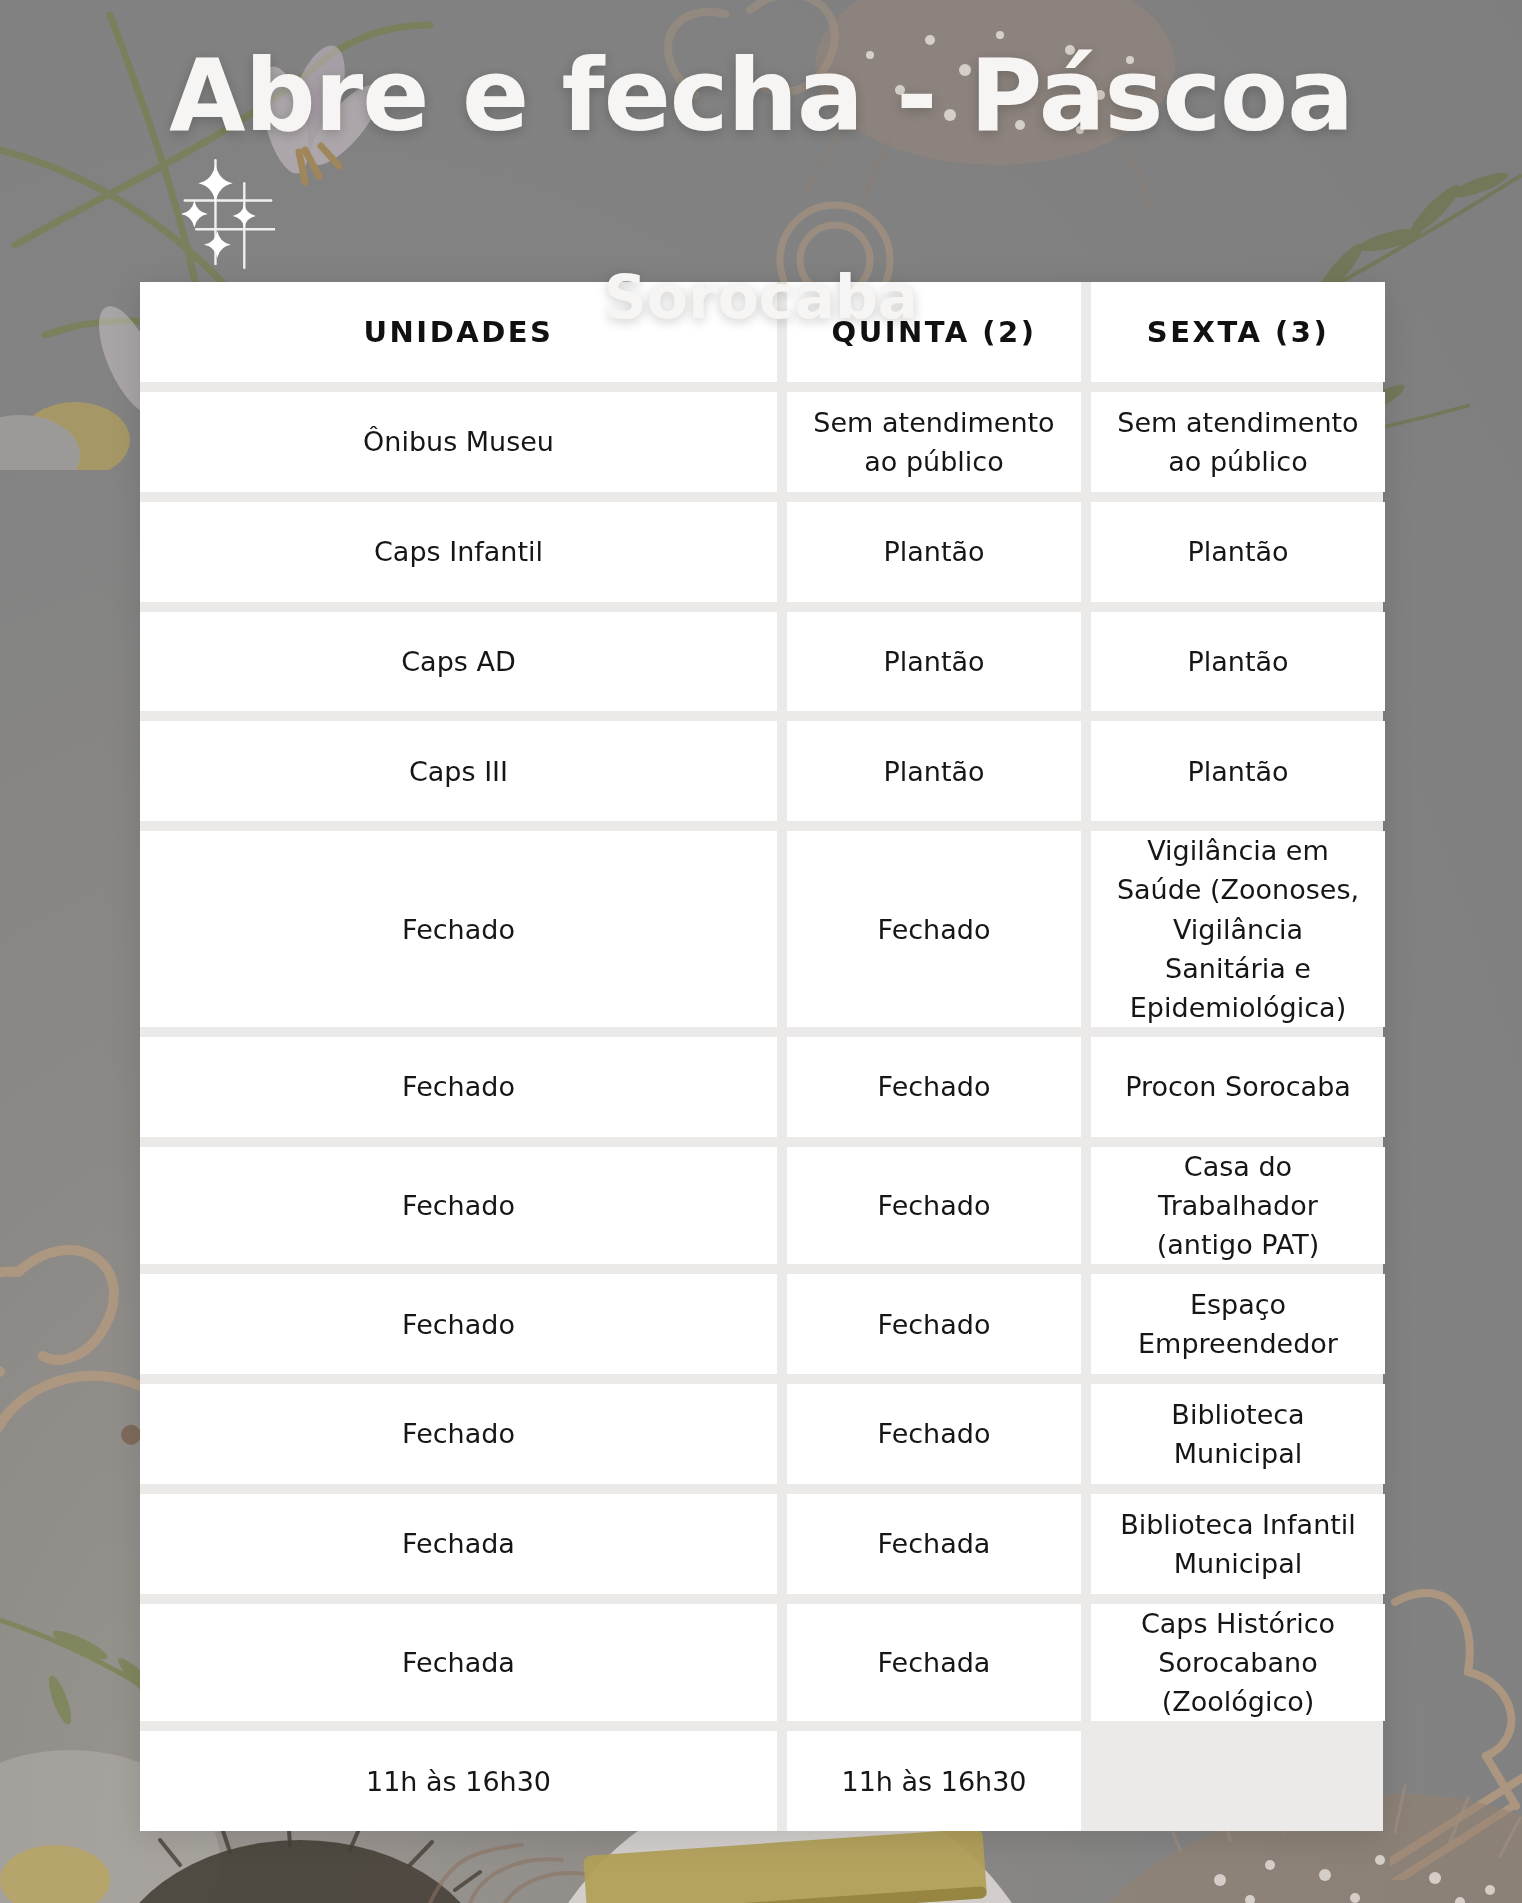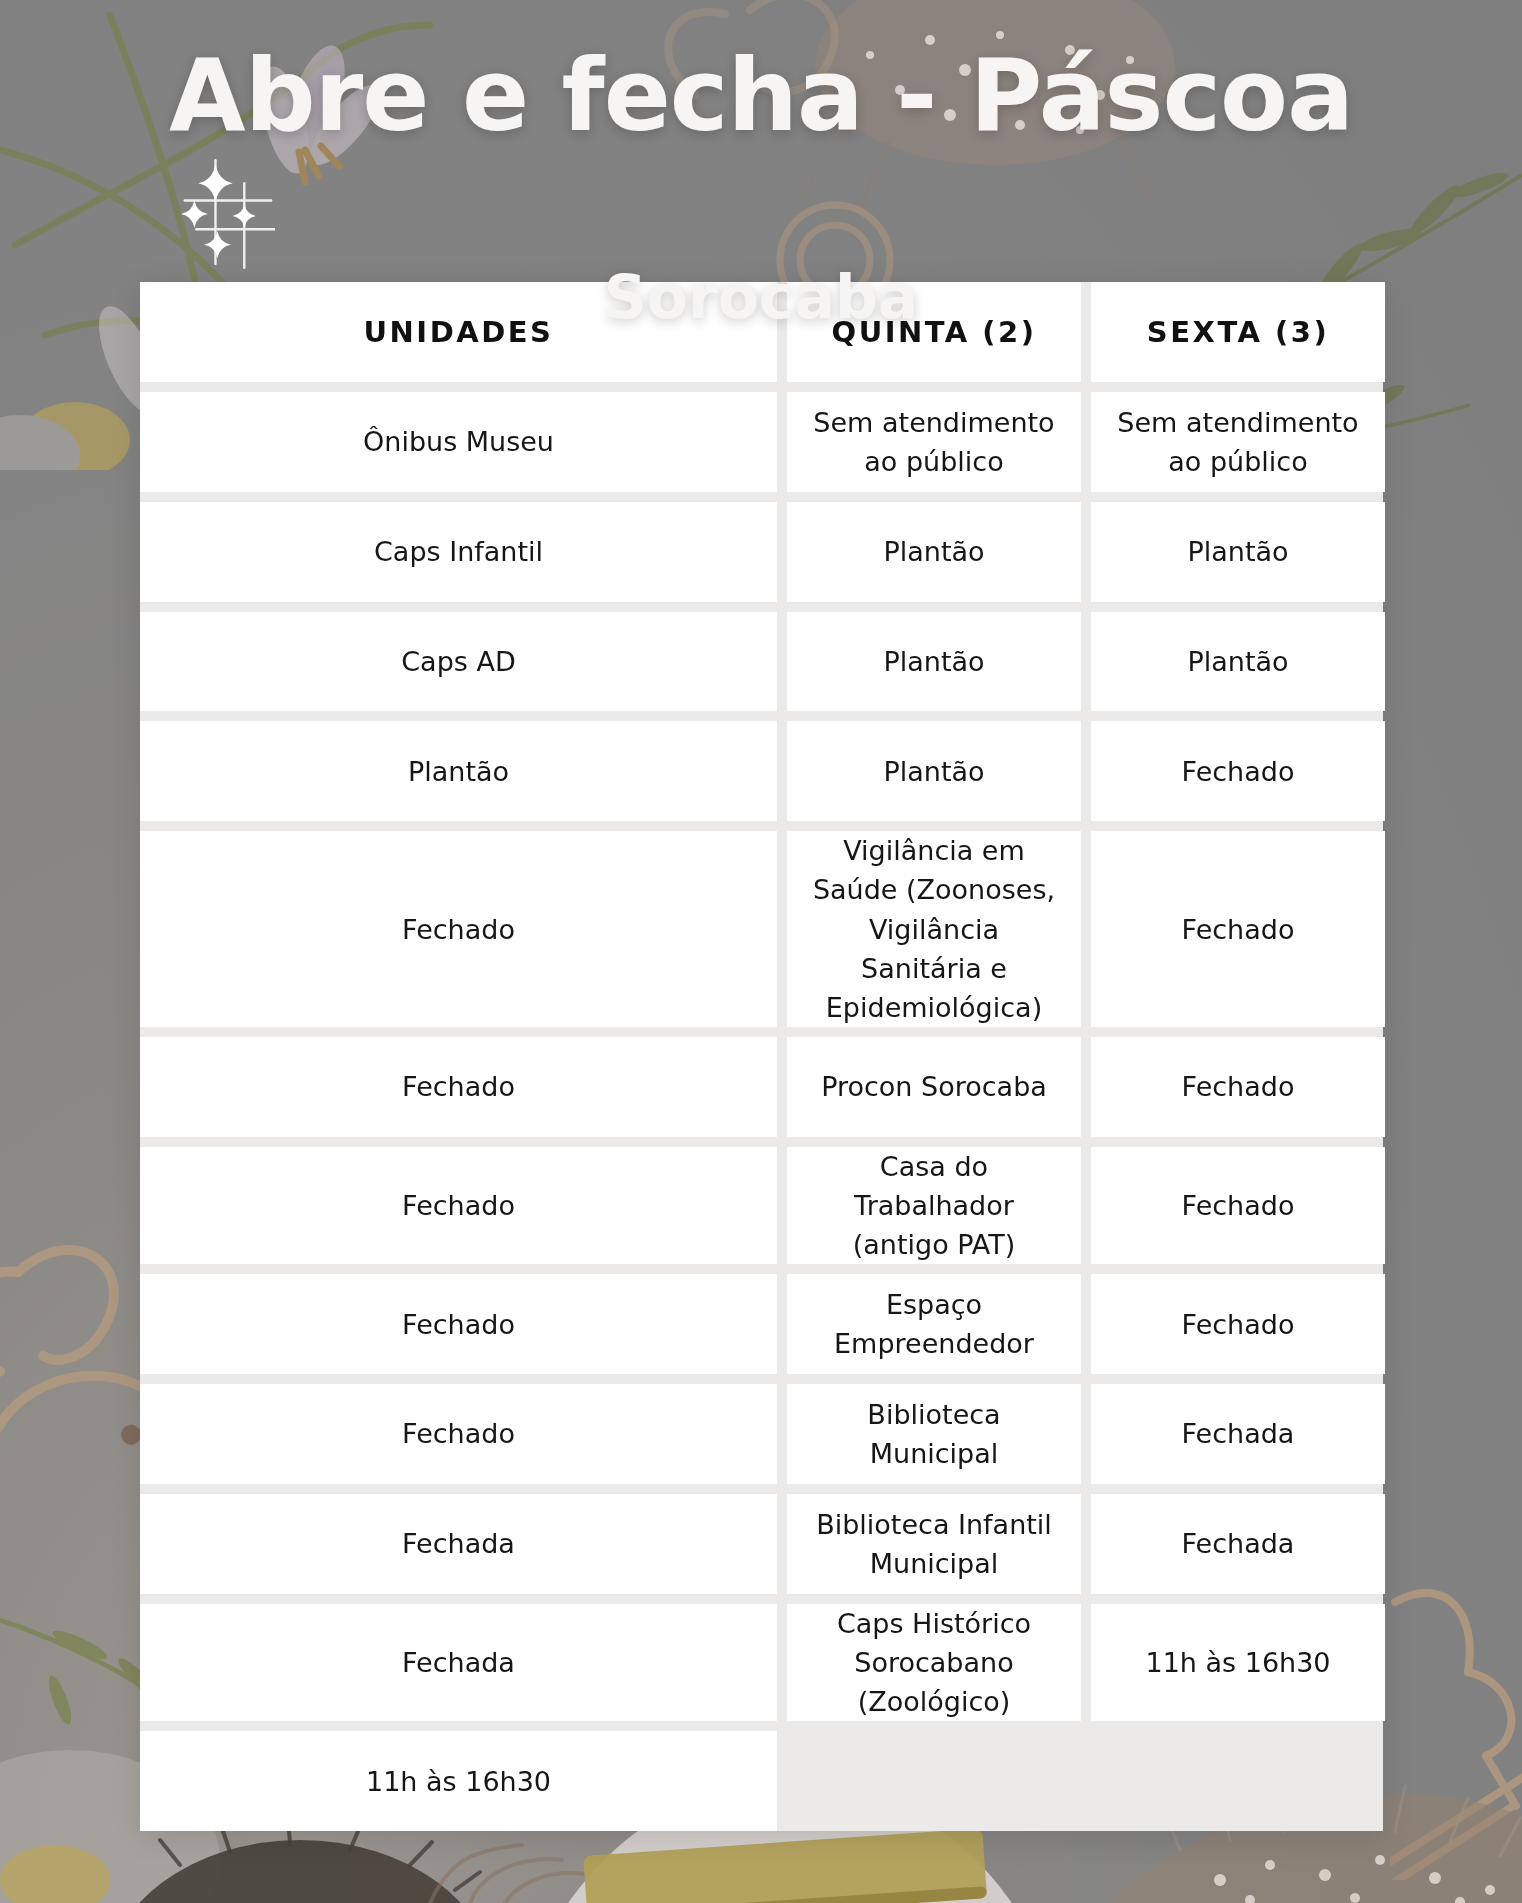--- a/index.html
+++ b/index.html
@@ -233,20 +233,21 @@
   <div class="cell">Sem atendimento ao público</div>
 
   <div class="cell unit">Caps Infantil</div>
   <div class="cell">Plantão</div>
   <div class="cell">Plantão</div>
 
   <div class="cell unit">Caps AD</div>
   <div class="cell">Plantão</div>
   <div class="cell">Plantão</div>
 
+  <div class="cell unit">Caps III</div>
   <div class="cell">Plantão</div>
   <div class="cell">Plantão</div>
 
   <div class="cell">Fechado</div>
   <div class="cell">Fechado</div>
 
   <div class="cell unit">Vigilância em Saúde (Zoonoses, Vigilância Sanitária e Epidemiológica)</div>
   <div class="cell">Fechado</div>
   <div class="cell">Fechado</div>
 

